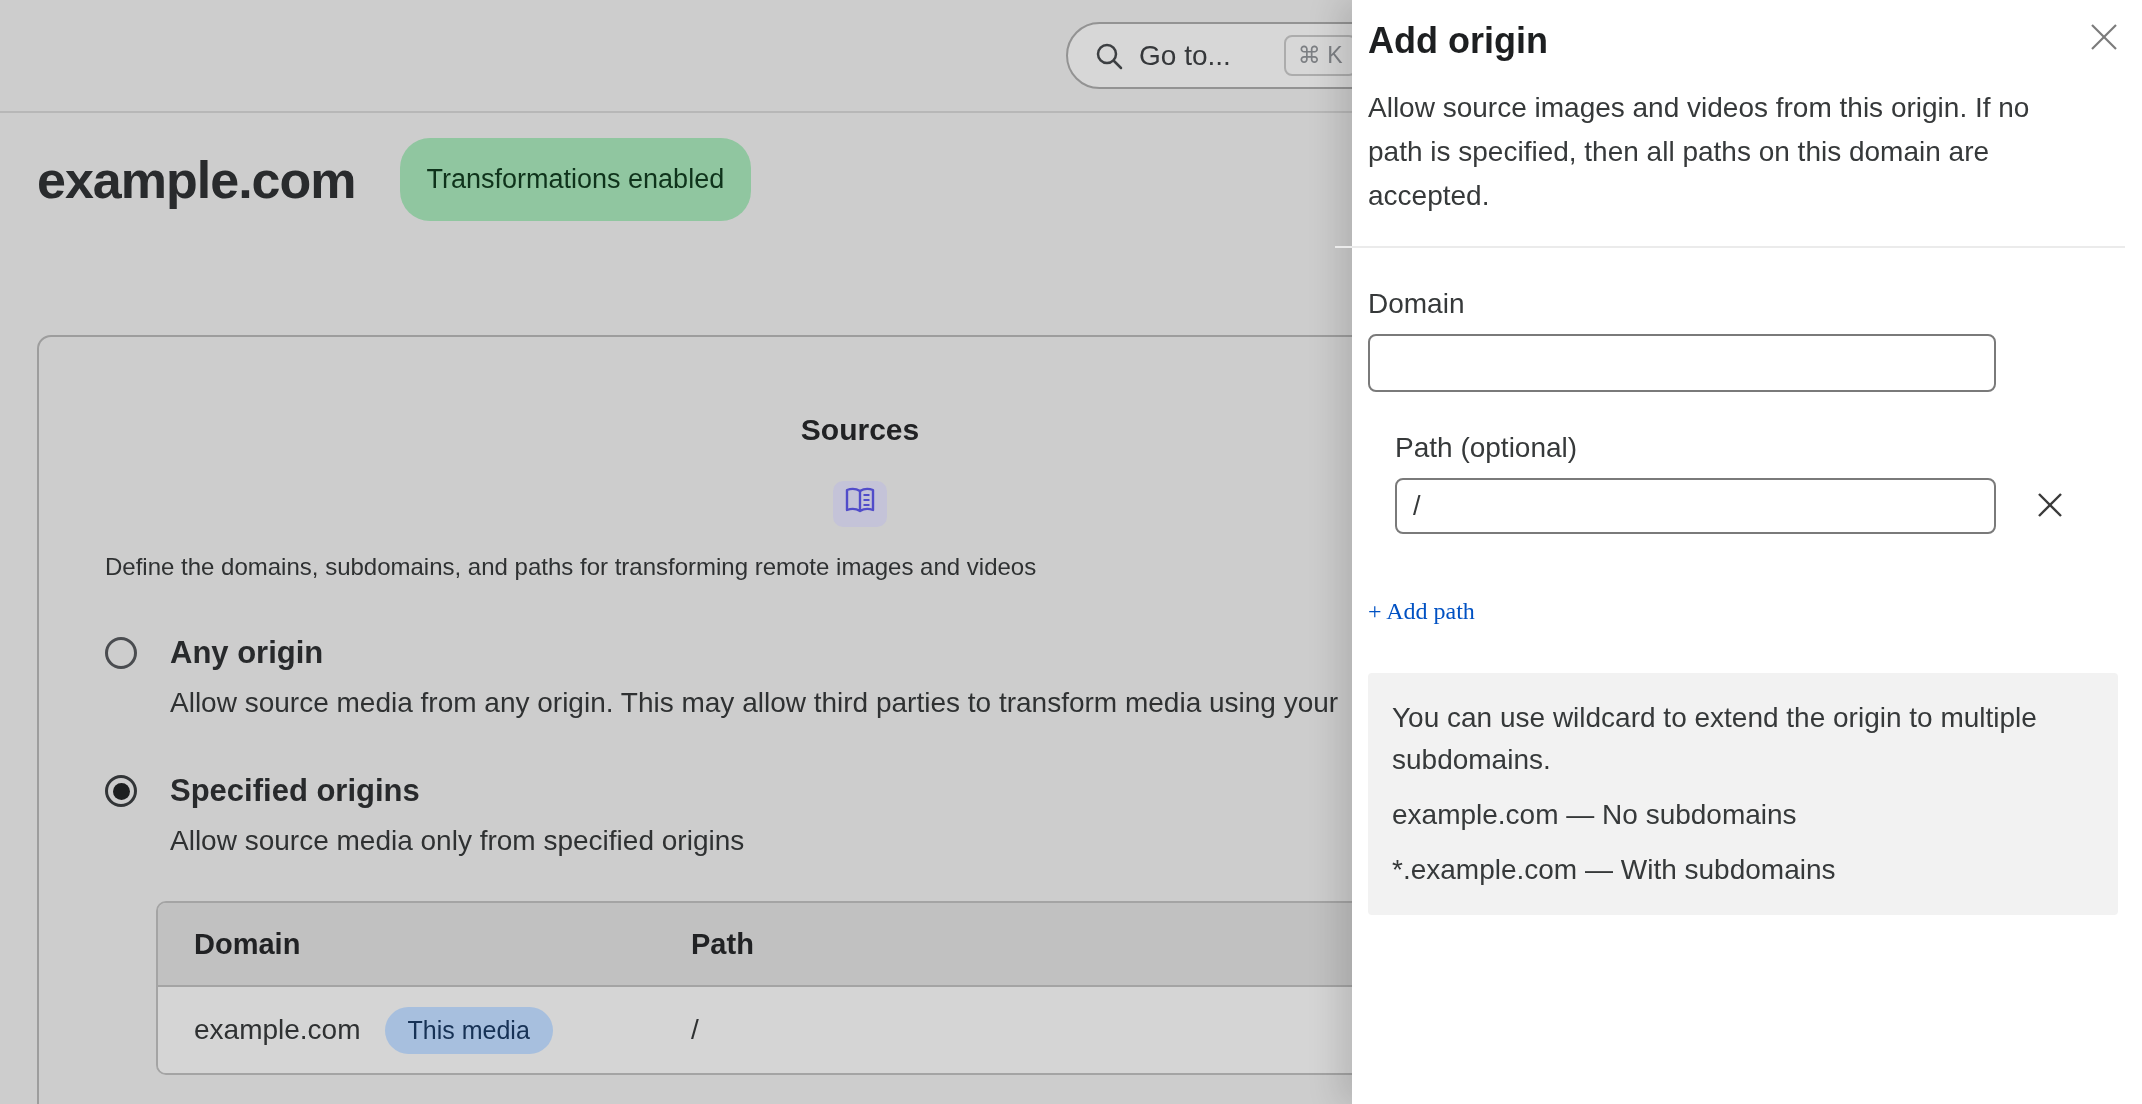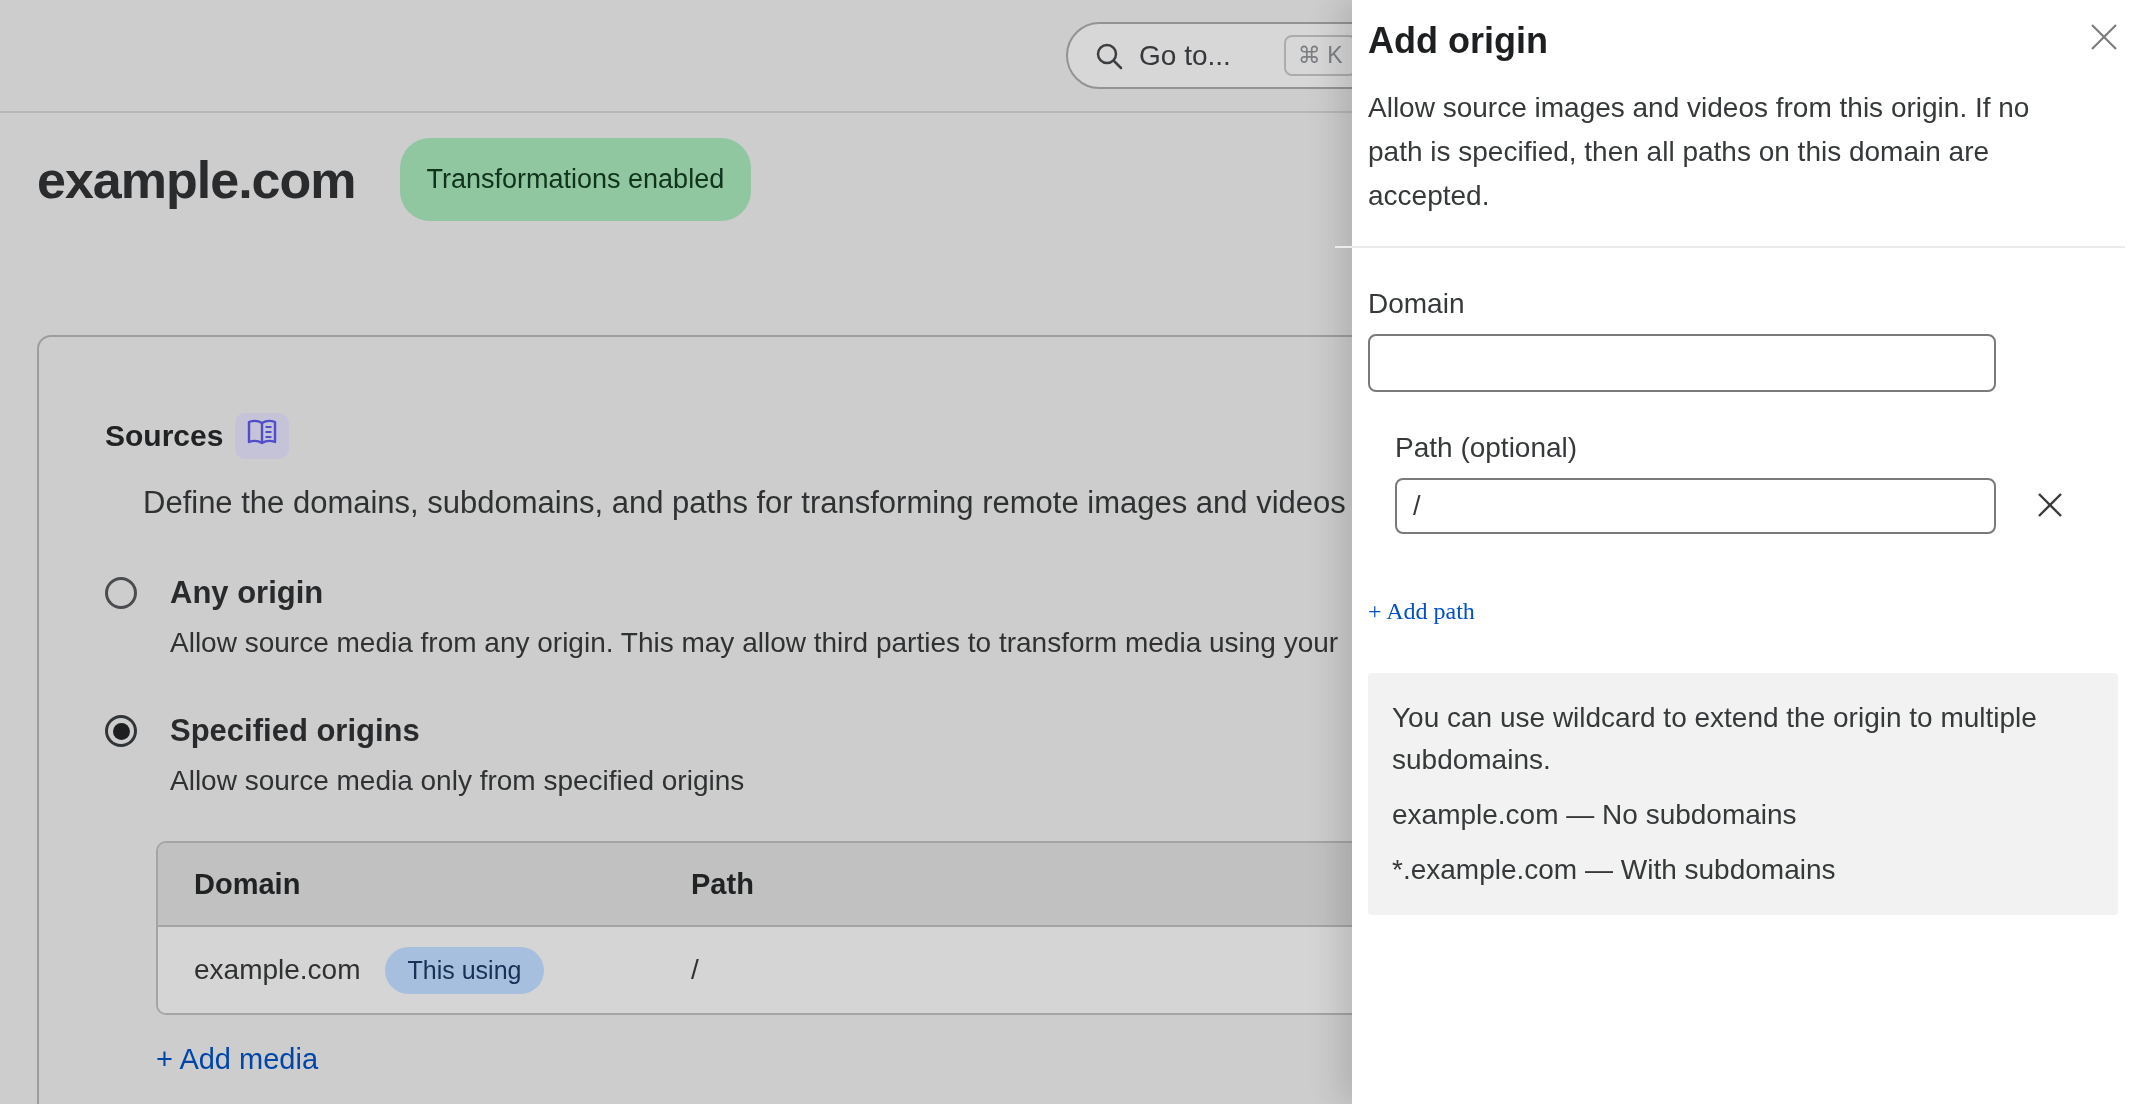--- a/index.html
+++ b/index.html
@@ -30,23 +30,23 @@
   .search-text{font-size:28px;color:#3d4043;}
   .kbd{margin-left:38px;border:2px solid #c6c6c6;border-radius:8px;padding:5px 12px;font-size:23px;color:#8f9297;}
 
   .zone-row{position:absolute;left:37px;top:138px;display:flex;align-items:center;gap:44px;}
   .zone-title{margin:0;font-size:52px;font-weight:700;letter-spacing:-1px;color:#303234;}
   .green-badge{background:var(--badge-green-bg);color:var(--badge-green-text);font-size:27px;
     padding:26px 27px;border-radius:30px;white-space:nowrap;}
 
   .card{position:absolute;left:37px;top:335px;width:1580px;height:850px;
     border:2px solid #b5b5b5;border-radius:14px;padding:76px 0 0 66px;}
-  .card-heading{margin:0;font-size:30px;font-weight:700;color:var(--text-dark);display:flex;align-items:center;gap:12px;}
+  .card-heading{margin:0;font-size:30px;font-weight:700;color:var(--text-dark);display:flex;align-items:center;gap:34px;flex-direction:column;}
   .doc-chip{width:54px;height:46px;background:var(--doc-icon-bg);border-radius:10px;display:flex;align-items:center;justify-content:center;}
-  .card-desc{margin-top:26px;font-size:31px;white-space:nowrap;margin-left:38px;}
+  .card-desc{margin-top:26px;font-size:24px;white-space:nowrap;}
 
   .option{margin-top:54px;display:flex;align-items:center;gap:33px;}
   .radio{width:32px;height:32px;border:3px solid #55585c;border-radius:50%;background:transparent;flex:0 0 auto;
     display:flex;align-items:center;justify-content:center;}
   .radio.checked{border-color:#3a3d40;}
   .radio .dot{width:17px;height:17px;border-radius:50%;background:#222425;}
   .option-label{font-size:31px;font-weight:700;color:#2f3133;}
   .option-desc{margin:16px 0 0 65px;font-size:28px;white-space:nowrap;}
 
   .origins-table{margin:44px 0 0 51px;width:1430px;border:2px solid #bdbdbd;border-radius:10px;overflow:hidden;}
@@ -140,21 +140,21 @@
       <p class="option-desc">Allow source media only from specified origins</p>
 
       <div class="origins-table">
         <div class="t-head">
           <div class="cell-domain">Domain</div>
           <div class="cell-path">Path</div>
         </div>
         <div class="t-row">
           <div class="cell-domain">
             <span>example.com</span>
-            <span class="zone-pill">This using</span>
+            <span class="zone-pill">This media</span>
           </div>
           <div class="cell-path">/</div>
         </div>
       </div>
 
       <a href="#" class="add-origin">+ Add media</a>
     </section>
   </div>
 
   <div class="overlay"></div>

